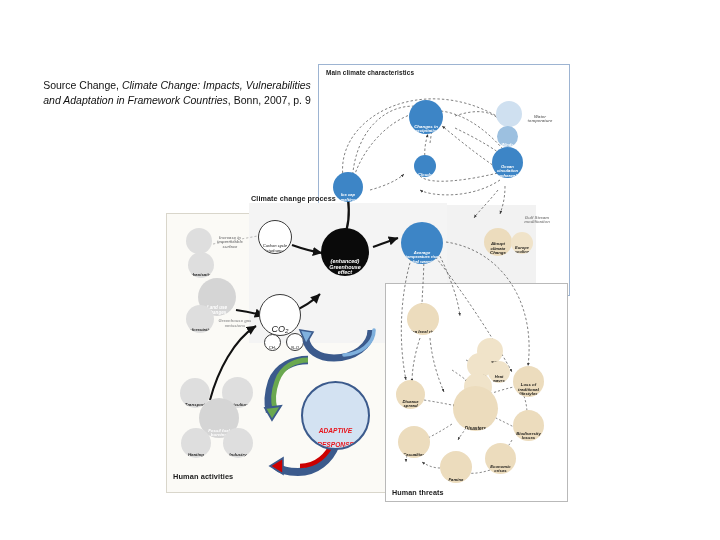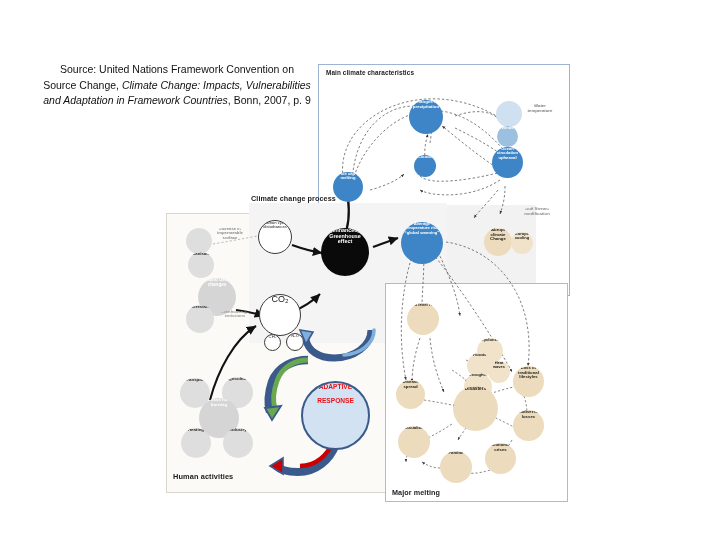--- a/index.html
+++ b/index.html
@@ -34,23 +34,23 @@
   #panel-threats .panel-title{left:6px;bottom:4px;font-size:7.2px;}
 
   #panel-shade{left:388px;top:205px;width:148px;height:170px;
                background:#f2f2f2;}
 
   
   svg.layer{position:absolute;left:0;top:0;width:720px;height:540px;
             overflow:visible;pointer-events:none;}
 
   
-  .node{position:absolute;border-radius:50%;display:flex;align-items:flex-start;
+  .node{position:absolute;border-radius:50%;display:flex;align-items:flex-end;
         justify-content:center;text-align:center;box-sizing:border-box;
-        line-height:1.06;overflow:hidden;}
+        line-height:1.06;overflow:hidden;font-style:italic;}
   .node span{display:block;padding:0 1px;}
 
   .n-blue{background:#3d85c6;color:#fff;font-weight:bold;}
   .n-blue-lt{background:#cfe0f0;color:#5b6b7b;font-weight:bold;}
   .n-blue-md{background:#9cc0e0;color:#ffffff;font-weight:bold;}
   .n-black{background:#0a0a0a;color:#fff;font-weight:bold;}
   .n-white{background:#ffffff;color:#1a1a1a;border:1px solid #3a3a3a;}
   .n-grey{background:#d5d5d5;color:#2a2a2a;font-weight:bold;}
   .n-grey-lt{background:#dedede;color:#2a2a2a;font-weight:bold;}
   .n-tan{background:#ecdcbd;color:#22201c;font-weight:bold;}
@@ -60,41 +60,41 @@
 
   .n-adapt{background:#d3e2f2;border:2.4px solid #3b5a8c;
            color:#e8131a;font-weight:bold;}
 </style>
 </head>
 <body>
 
 <div id="stage">
 
   <div id="citation">
-    <span>Source: United Nations Framework Convention on</span><br>
+    <br>
     <span>Source Change, </span><span class="ital">Climate Change: Impacts, Vulnerabilities</span><br>
     <span class="ital">and Adaptation in Framework Countries</span><span>, Bonn, 2007, p. 9</span>
   </div>
 
   <div class="panel" id="panel-climate">
     <div class="panel-title">Main climate characteristics</div>
   </div>
 
   <div class="panel" id="panel-shade"></div>
 
   <div class="panel" id="panel-human">
     <div class="panel-title">Human activities</div>
   </div>
 
   <div class="panel" id="panel-process">
     <div class="panel-title">Climate change process</div>
   </div>
 
   <div class="panel" id="panel-threats">
-    <div class="panel-title">Major melting</div>
+    <div class="panel-title">Human threats</div>
   </div>
 
   <svg class="layer" id="links">
     <defs>
       <marker id="ah-thin" markerWidth="6" markerHeight="6" refX="5" refY="2.2" orient="auto">
           <path d="M0,0 L5,2.2 L0,4.4 Z" fill="#3b3b3b"></path>
         </marker>
       <marker id="ah-grey" markerWidth="6" markerHeight="6" refX="5" refY="2.2" orient="auto">
           <path d="M0,0 L5,2.2 L0,4.4 Z" fill="#8d8d8d"></path>
         </marker>

